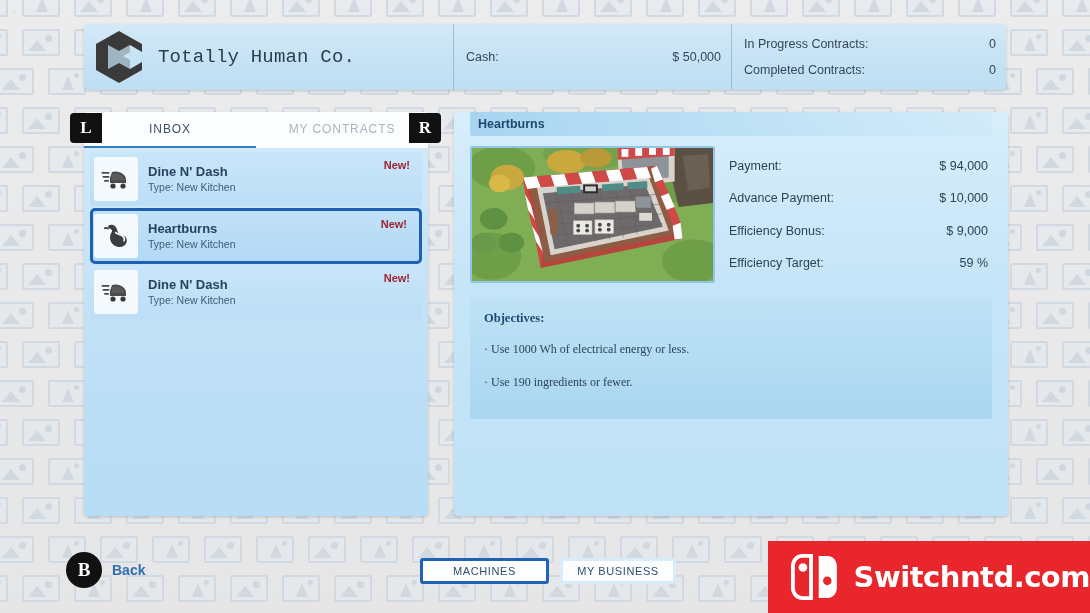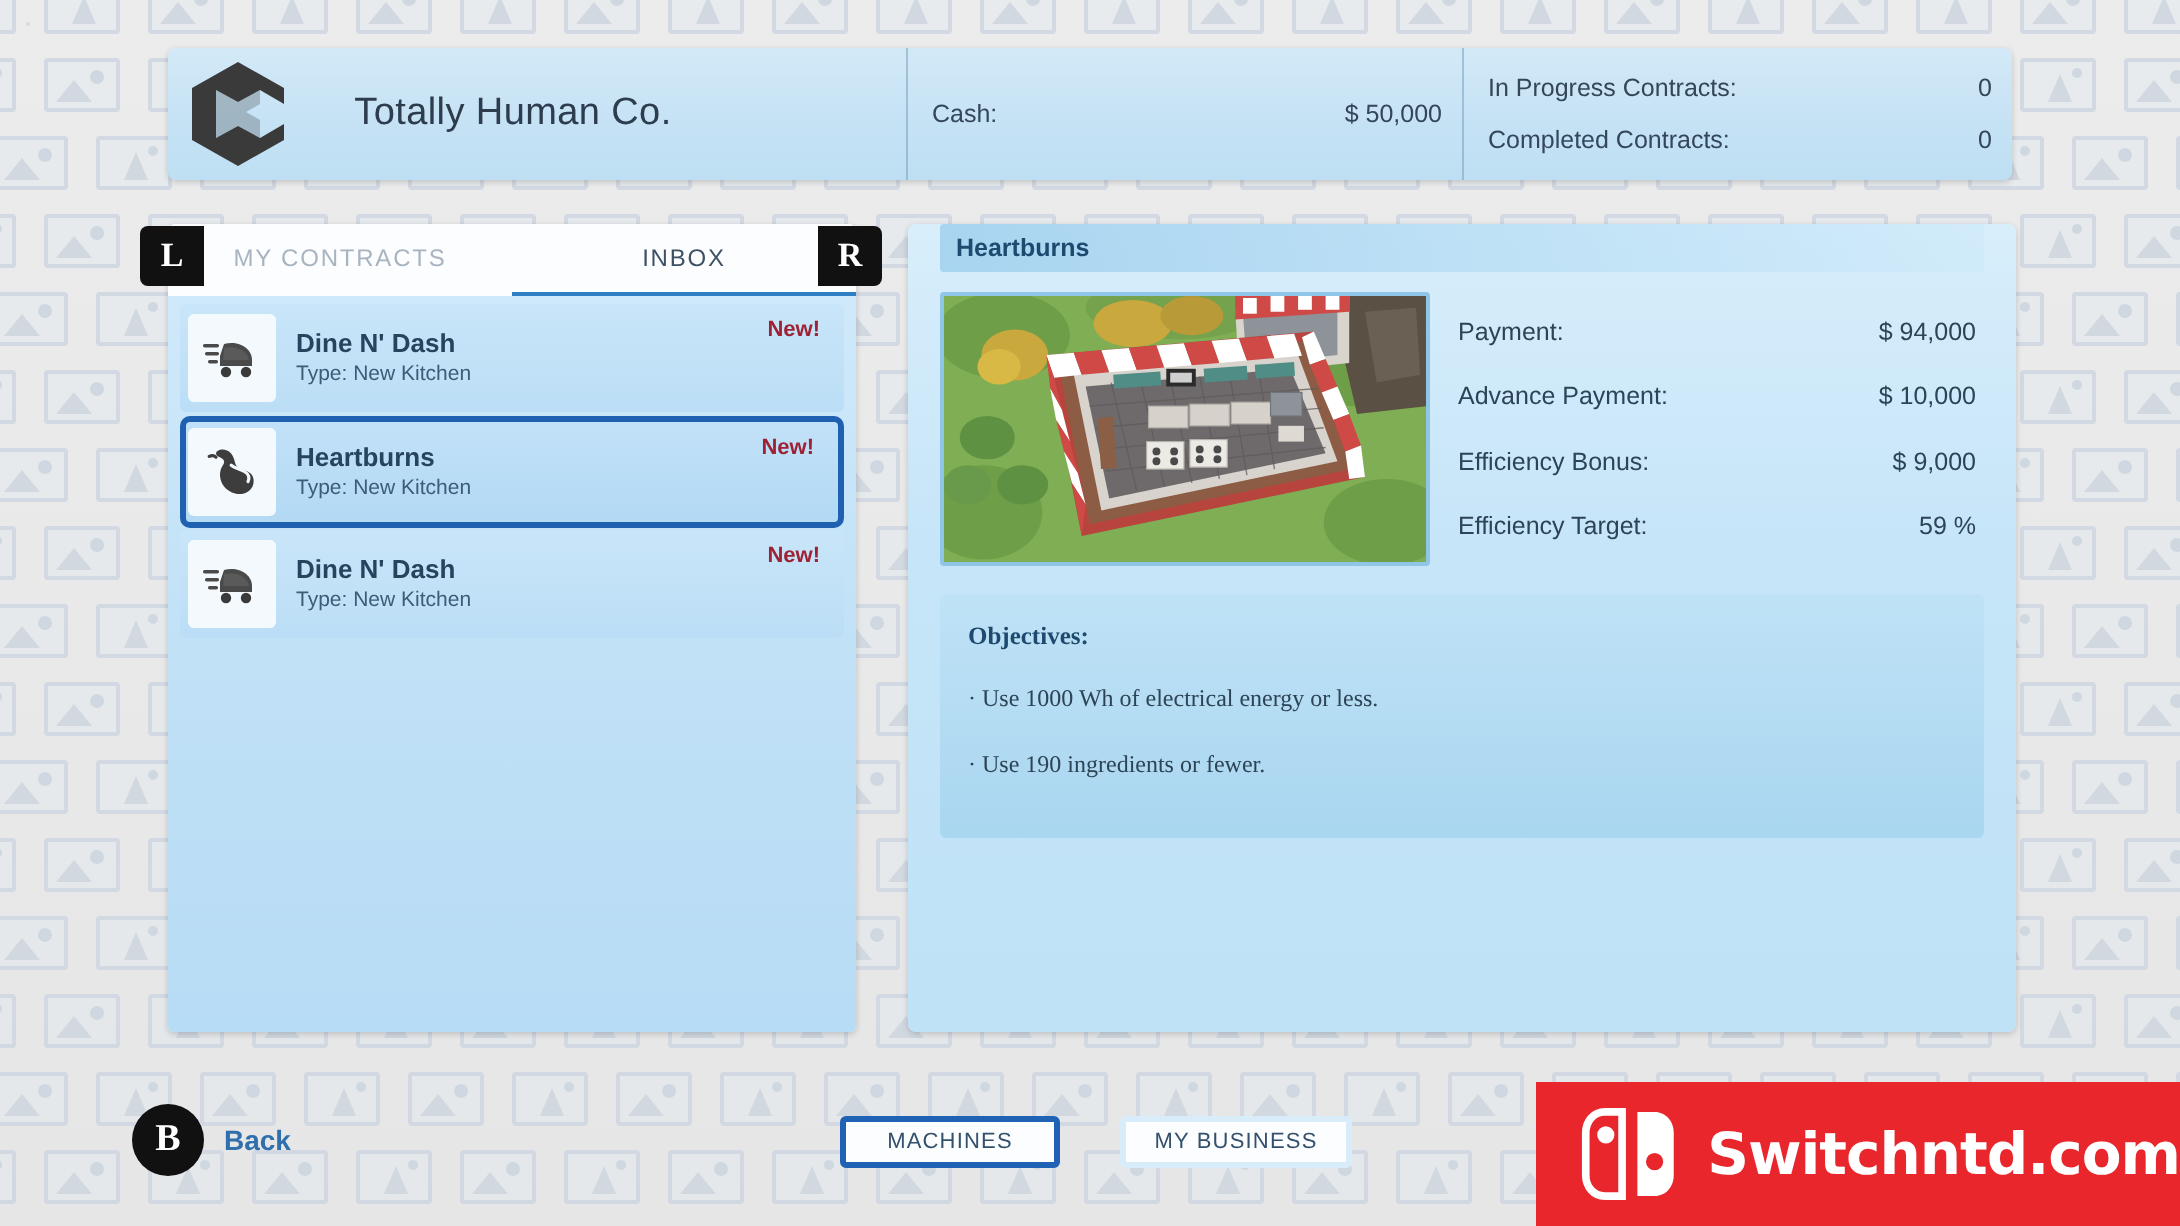--- a/index.html
+++ b/index.html
@@ -67,20 +67,21 @@
     position: relative;
   }
   .logo-hex {
     position: absolute; left: 6px; top: 4px;
     width: 58px; height: 58px;
   }
   #header .company {
     flex: 1; text-align: center;
     font-size: 19px; color: #2d3d4e; letter-spacing: .2px;
     padding-right: 24px;
+    font-family: Liberation Mono, monospace;
   }
   #header .stats {
     flex: 1; display: flex;
   }
   .statcol {
     display: flex; flex-direction: column; justify-content: center;
     padding: 0 10px 0 12px;
   }
   .statcol.first { width: 278px; border-right: 1px solid rgba(120,160,190,0.55); }
   .statcol.second { flex: 1; }
@@ -227,21 +228,21 @@
   #badge-r { left: 409px; top: 113px; border-radius: 0 4px 4px 0; }
 
   .nav-btn {
     position: absolute; top: 558px;
     height: 26px;
     display: flex; align-items: center; justify-content: center;
     font-size: 11px; letter-spacing: .6px;
     background: #fbfdff; color: #33506c;
     border-radius: 3px;
   }
-  #btn-machines { left: 420px; width: 110px; border: 3px solid #2063b4; }
+  #btn-machines { left: 420px; width: 129px; border: 3px solid #2063b4; }
   #btn-mybusiness { left: 560px; width: 116px; border: 3px solid #d8ecf9; }
 
   
   #watermark {
     position: absolute; left: 768px; top: 541px;
     width: 322px; height: 72px;
     background: #e8262b;
     display: flex; align-items: center; gap: 10px;
     padding-left: 22px;
   }
@@ -632,22 +633,22 @@
       <div class="statrow">
         <span>Completed Contracts:</span>
         <span class="v">0</span>
       </div>
     </div>
   </div>
 </div>
 
 <div id="left-panel">
   <div id="tabs">
+    <div class="tab active">INBOX</div>
     <div class="tab">MY CONTRACTS</div>
-    <div class="tab active">INBOX</div>
   </div>
   <div id="list-area">
 
     <div class="list-item">
       <div class="li-icon">
         <svg width="30" height="26" viewBox="0 0 30 26">
           <path d="M11 6 C18 4 25 8 25 14 L25 17 L9 17 L9 12 Z" fill="#4a4a4a"></path>
           <path d="M11 8 C17 6.5 23 9.5 23.4 14 L10.6 14 Z" fill="#6e6e6e" opacity="0.45"></path>
           <circle cx="12" cy="20" r="2.6" fill="#3a3a3a"></circle>
           <circle cx="22" cy="20" r="2.6" fill="#3a3a3a"></circle>

